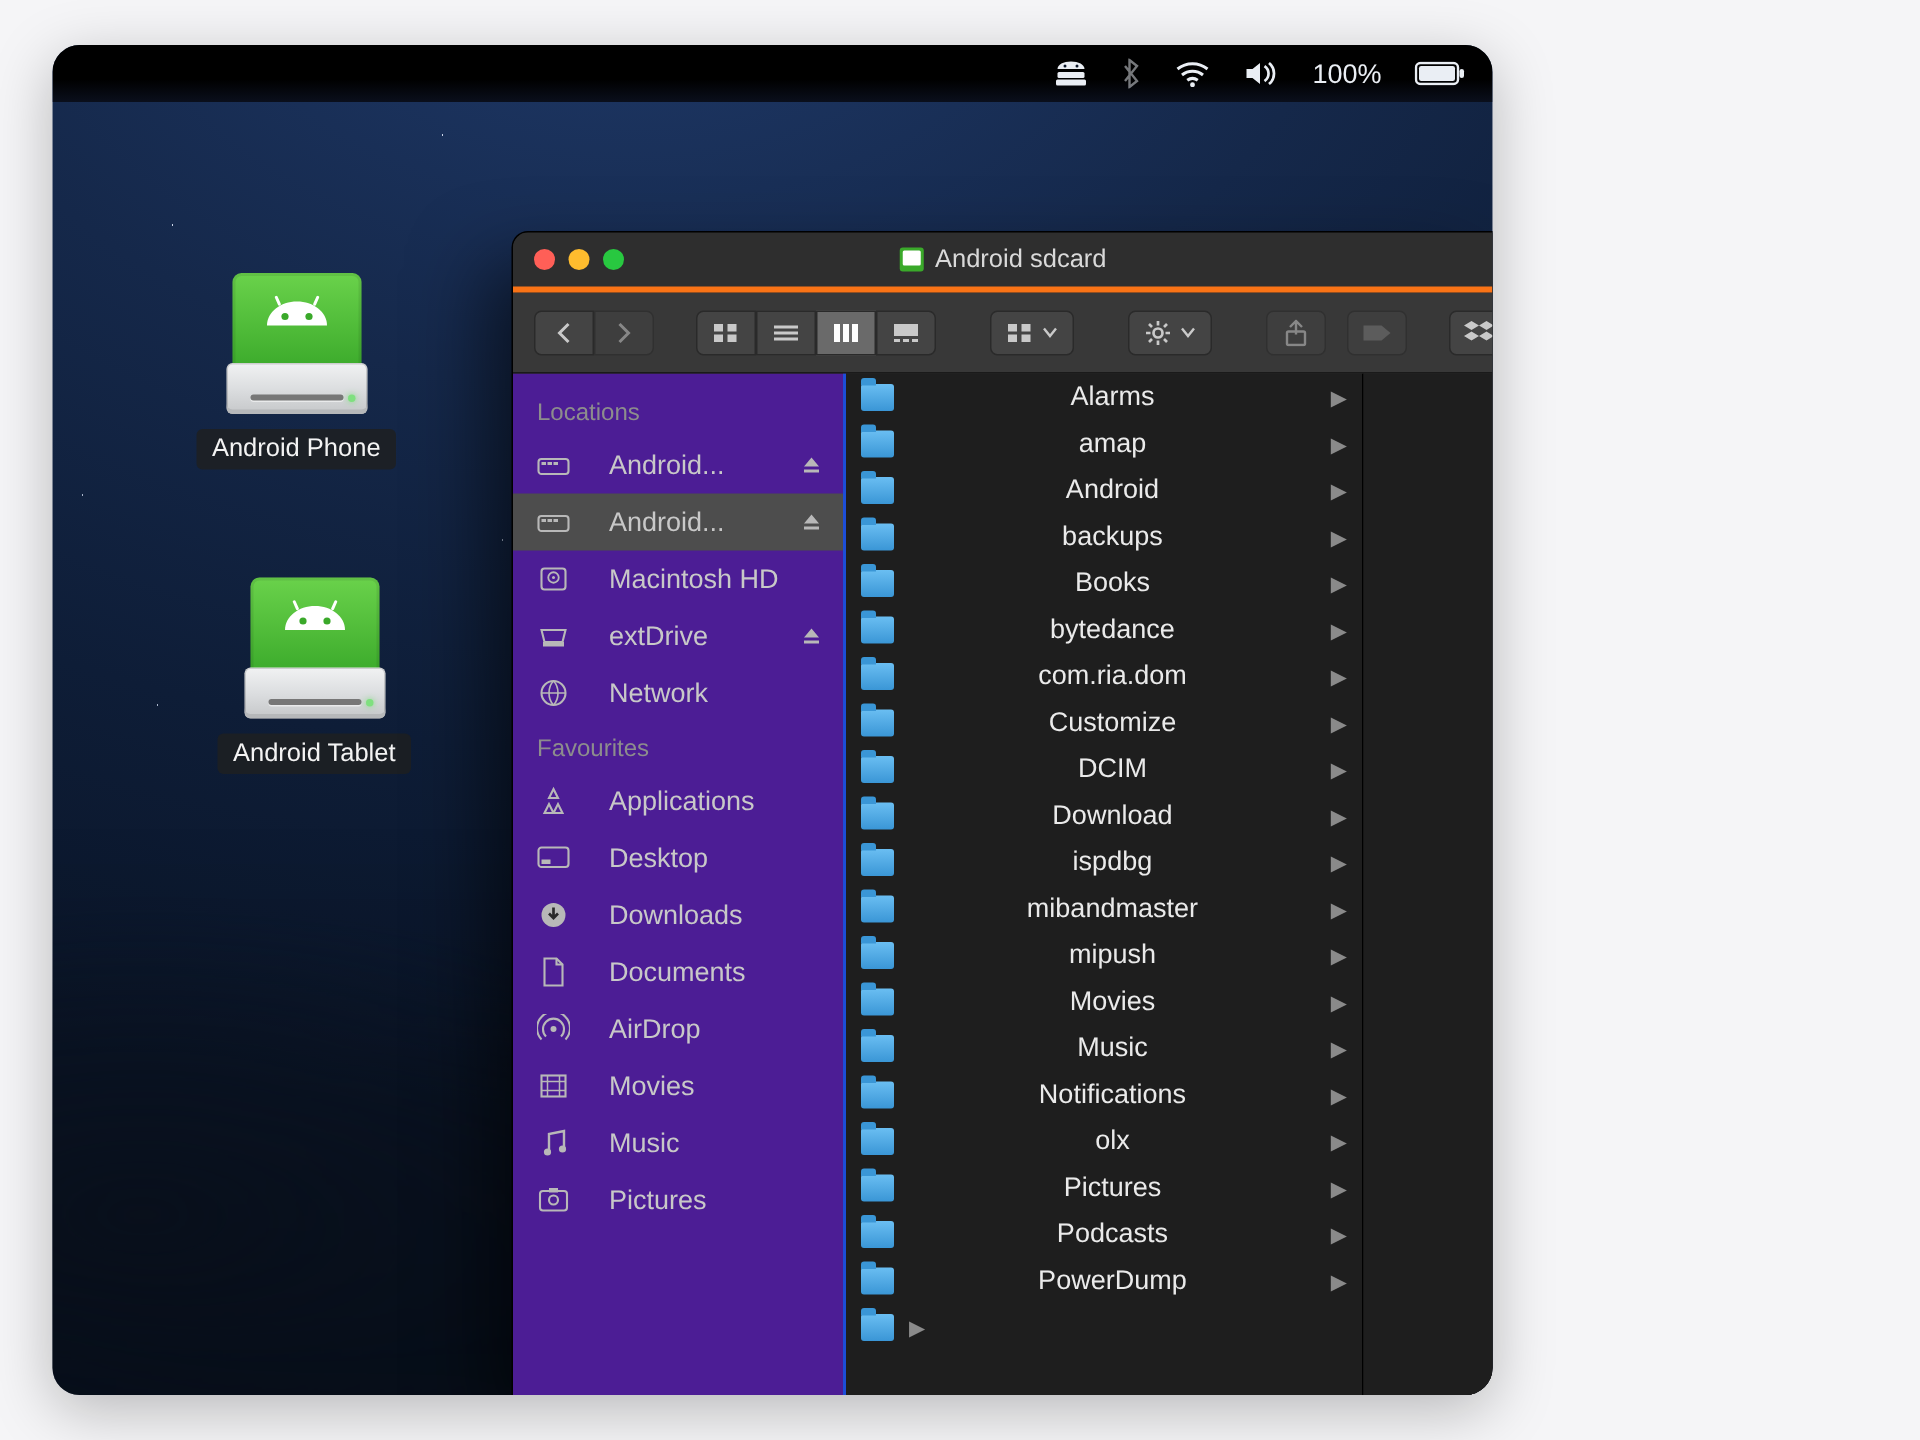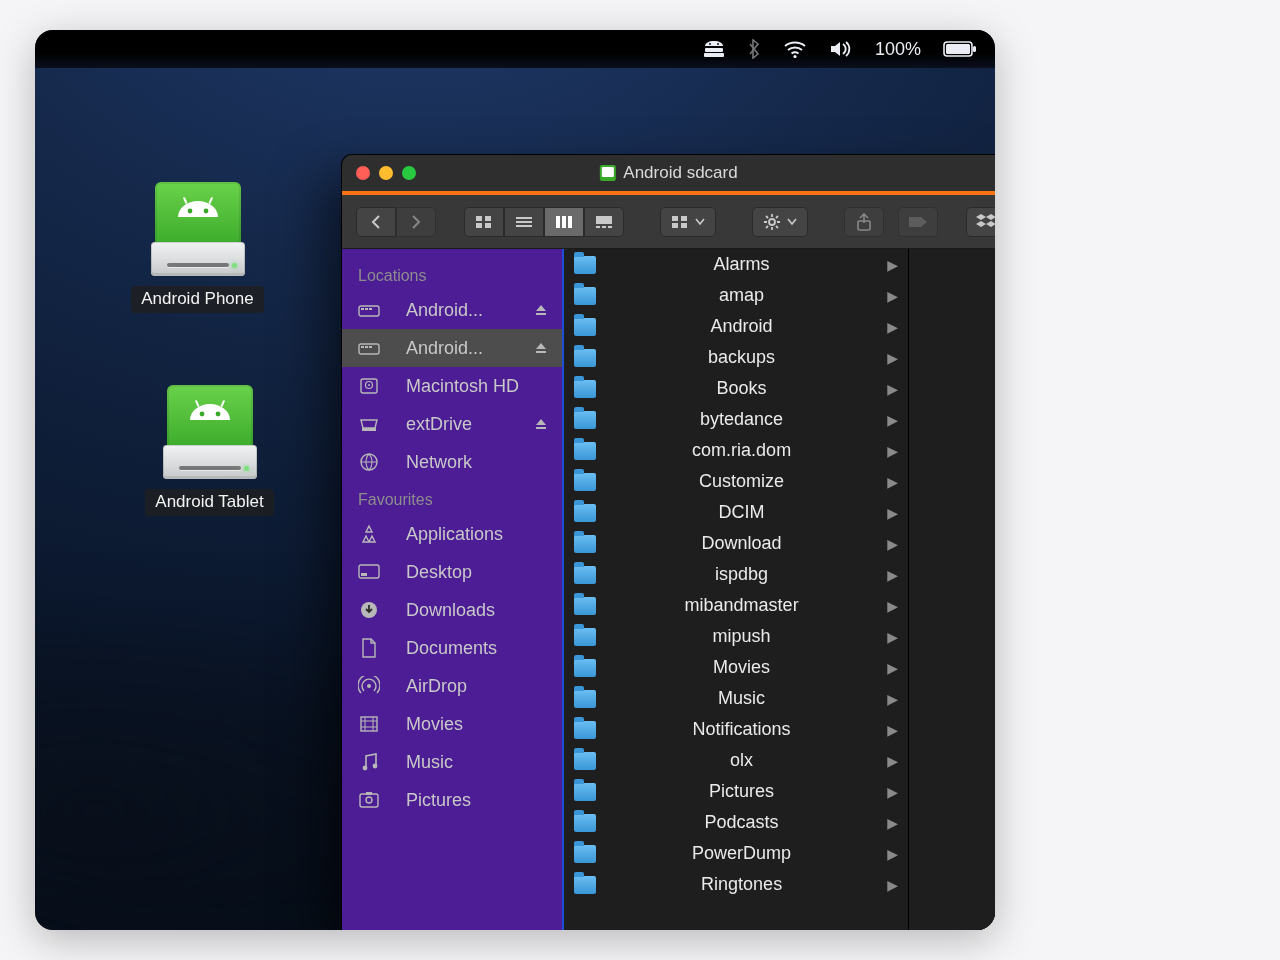--- a/index.html
+++ b/index.html
@@ -645,20 +645,19 @@
             <span class="name">Podcasts</span>
             <span class="chev">▶</span>
           </div>
           <div class="row">
             <span class="folder"></span>
             <span class="name">PowerDump</span>
             <span class="chev">▶</span>
           </div>
           <div class="row">
             <span class="folder"></span>
-            <span class="name">Ringtones</span>
             <span class="chev">▶</span>
           </div>
         </div>
       <div class="blank"></div>
     </div>
   </div>
 </div>
 
 </body></html>

